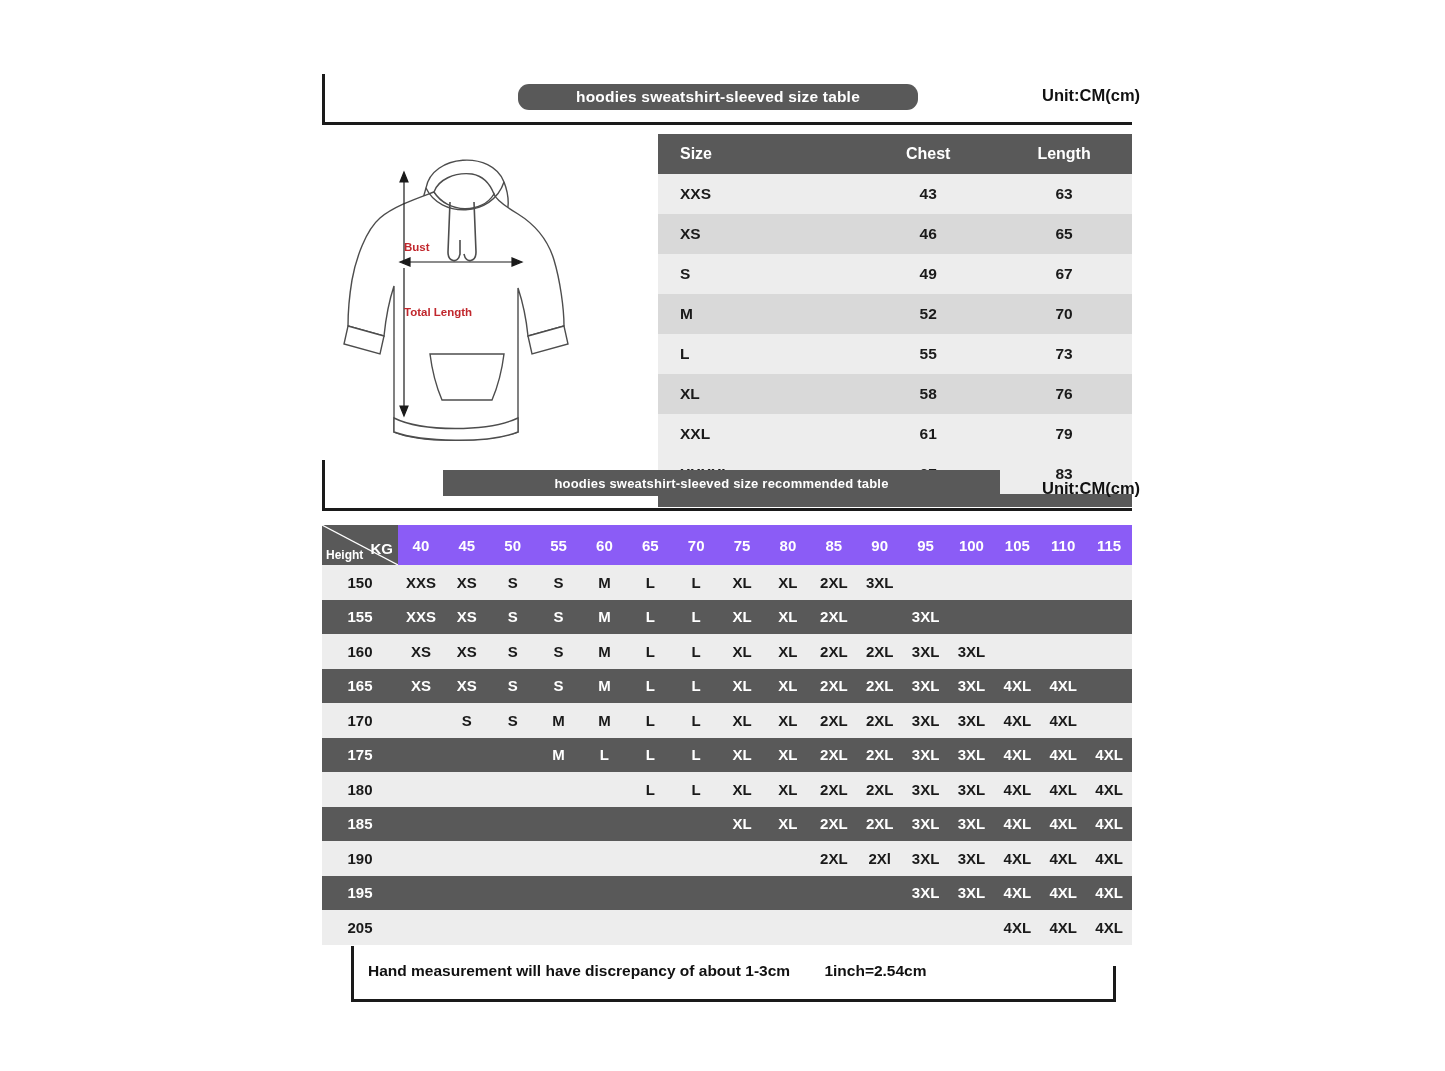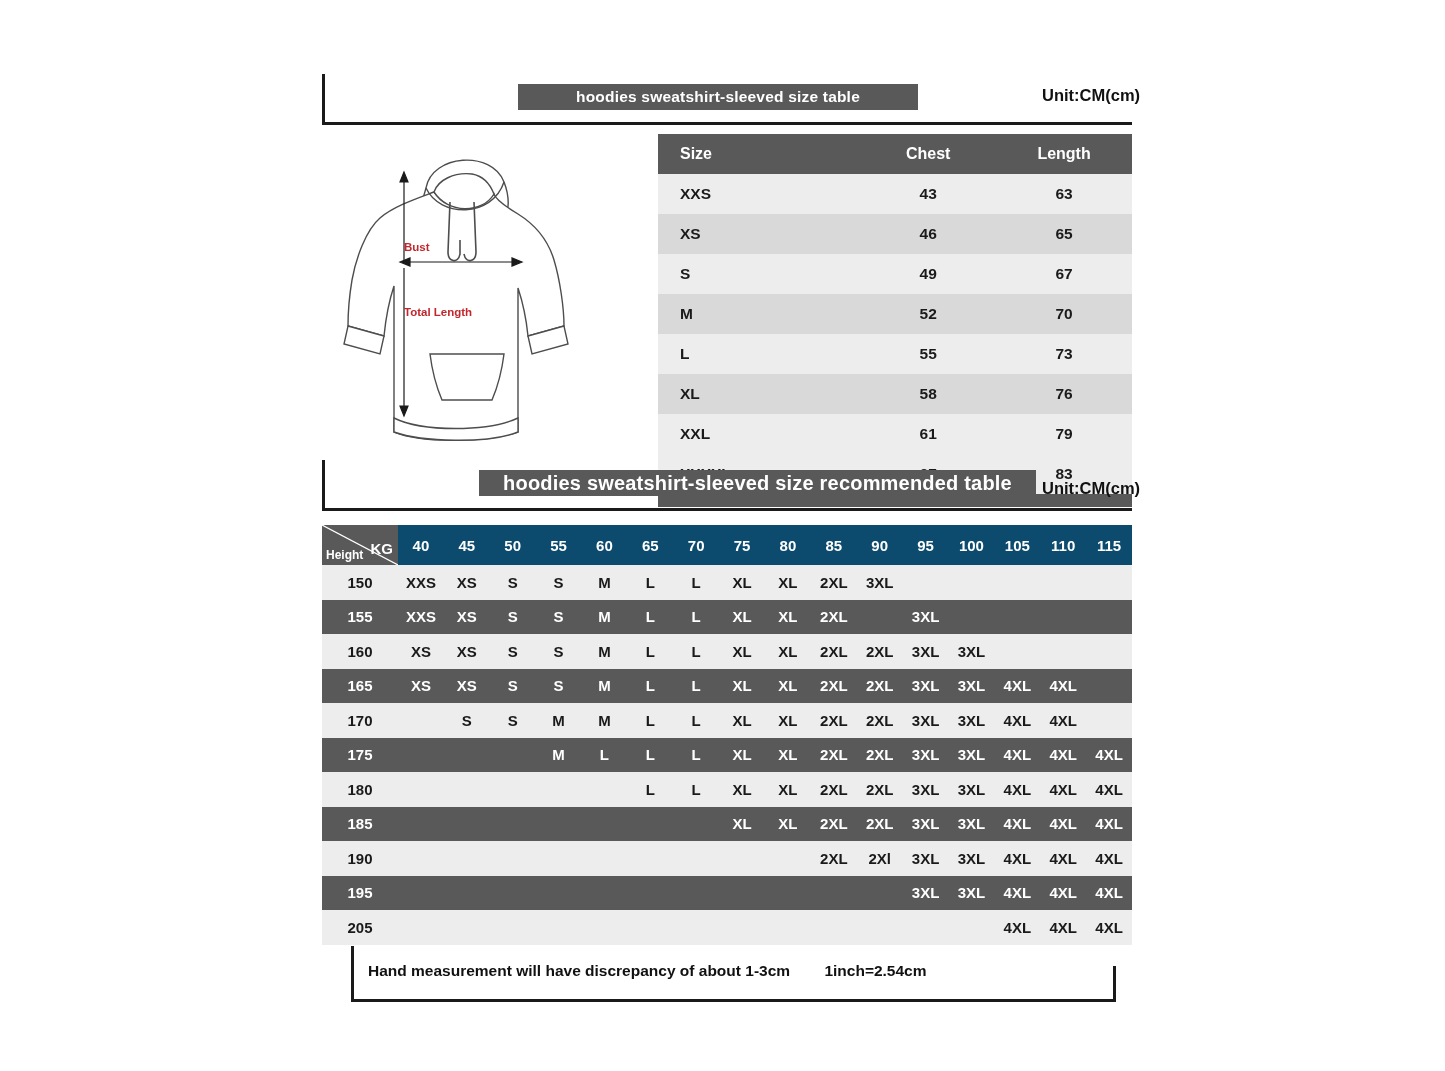--- a/index.html
+++ b/index.html
@@ -102,21 +102,21 @@
     table-layout: fixed;
   }
   #rec-table td, #rec-table th {
     padding: 0;
     text-align: center;
     font-size: 15px;
     font-weight: bold;
     height: 34.5px;
   }
   #rec-table thead th {
-    background: #0c4a6e;
+    background: #8b5cf6;
     color: #fff;
     font-size: 15px;
     height: 40px;
   }
   #rec-table tbody tr.dark td { background: #595959; color: #ffffff; }
   #rec-table tbody tr.light td { background: #ededed; color: #1a1a1a; }
   .corner-cell {
     position: relative;
     background: #595959 !important;
     width: 76px;
@@ -156,21 +156,21 @@
   }
   #footer-note .inch {
     margin-left: 30px;
   }
 </style>
 </head>
 <body>
 
 <div id="sheet">
 
-  <div class="title-banner" style="left:518px; top:84px; width:400px; height:26px; font-size:15.5px;">hoodies sweatshirt-sleeved size  table</div>
+  <div class="title-banner" style="left:518px; top:84px; width:400px; height:26px; font-size:15.5px;border-radius:11px;">hoodies sweatshirt-sleeved size  table</div>
 
   <div class="unit-label" style="left:1010px; top:86px; font-size:16.5px;">Unit:CM(cm)</div>
 
   <div class="rule" style="left:322px; top:122px; width:810px; height:3px;"></div>
 
   <div class="rule" style="left:322px; top:74px; width:3px; height:51px;"></div>
 
   <div id="hoodie-wrap">
     <svg width="300" height="310" viewBox="0 0 300 310">
       <g fill="#ffffff" stroke="#4d4d4d" stroke-width="1.4">
@@ -268,21 +268,21 @@
         <td>83</td>
       </tr>
     </tbody>
     <tfoot>
       <tr>
         <td colspan="3"></td>
       </tr>
     </tfoot>
   </table>
 
-  <div class="title-banner" style="left:443px; top:470px; width:557px; height:26px; font-size:20px;margin-left:36px;">hoodies sweatshirt-sleeved size recommended table</div>
+  <div class="title-banner" style="left:443px; top:470px; width:557px; height:26px; font-size:13px;">hoodies sweatshirt-sleeved size recommended table</div>
 
   <div class="unit-label" style="left:1010px; top:479px; font-size:16.5px;">Unit:CM(cm)</div>
 
   <div class="rule" style="left:322px; top:508px; width:810px; height:3px;"></div>
   <div class="rule" style="left:322px; top:460px; width:3px; height:51px;"></div>
 
   <table id="rec-table">
     <thead>
       <tr>
         <th class="corner-cell">

